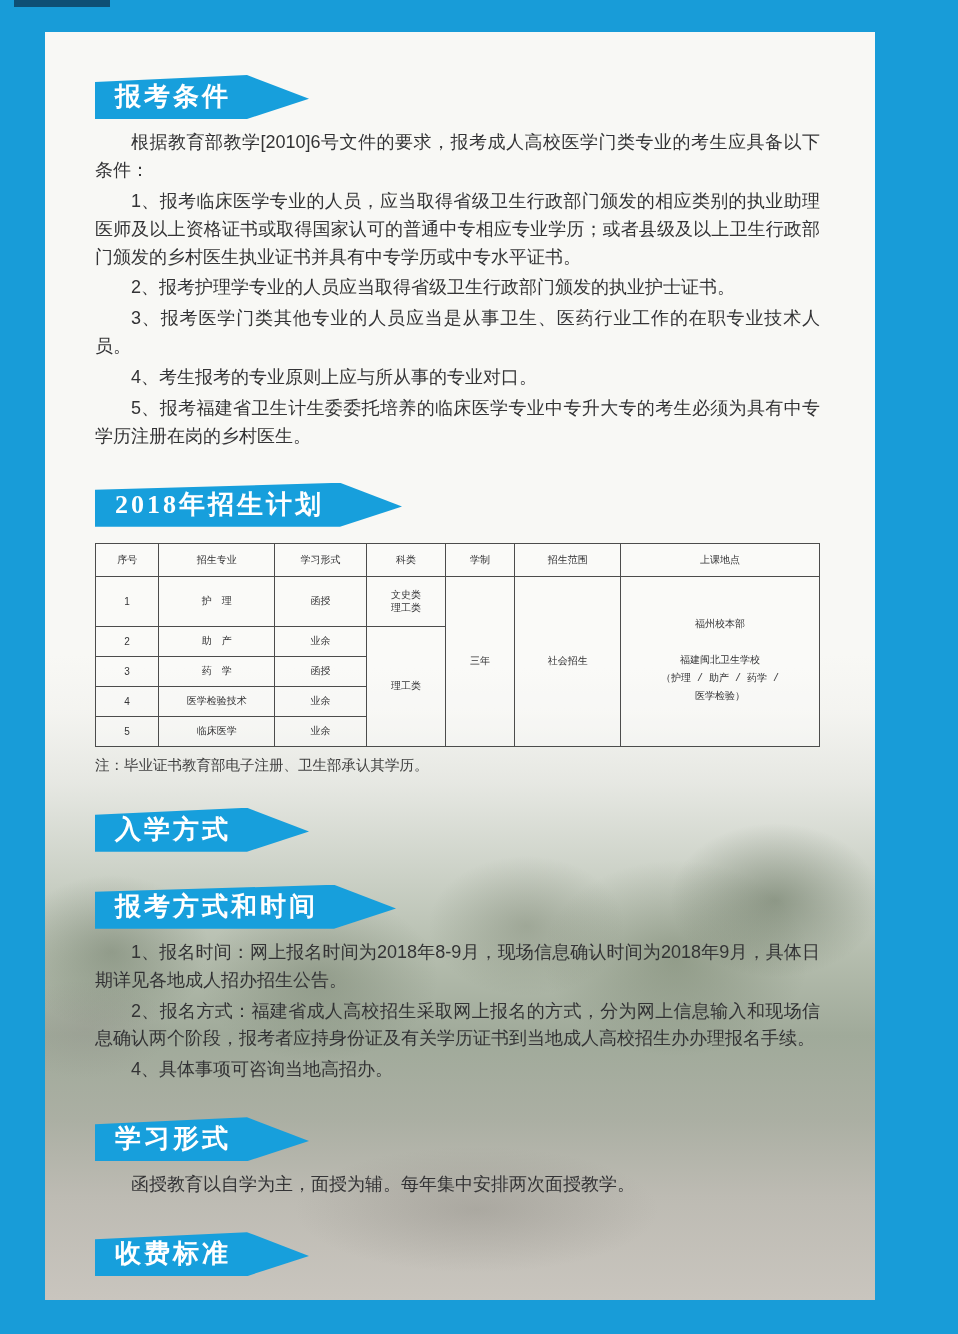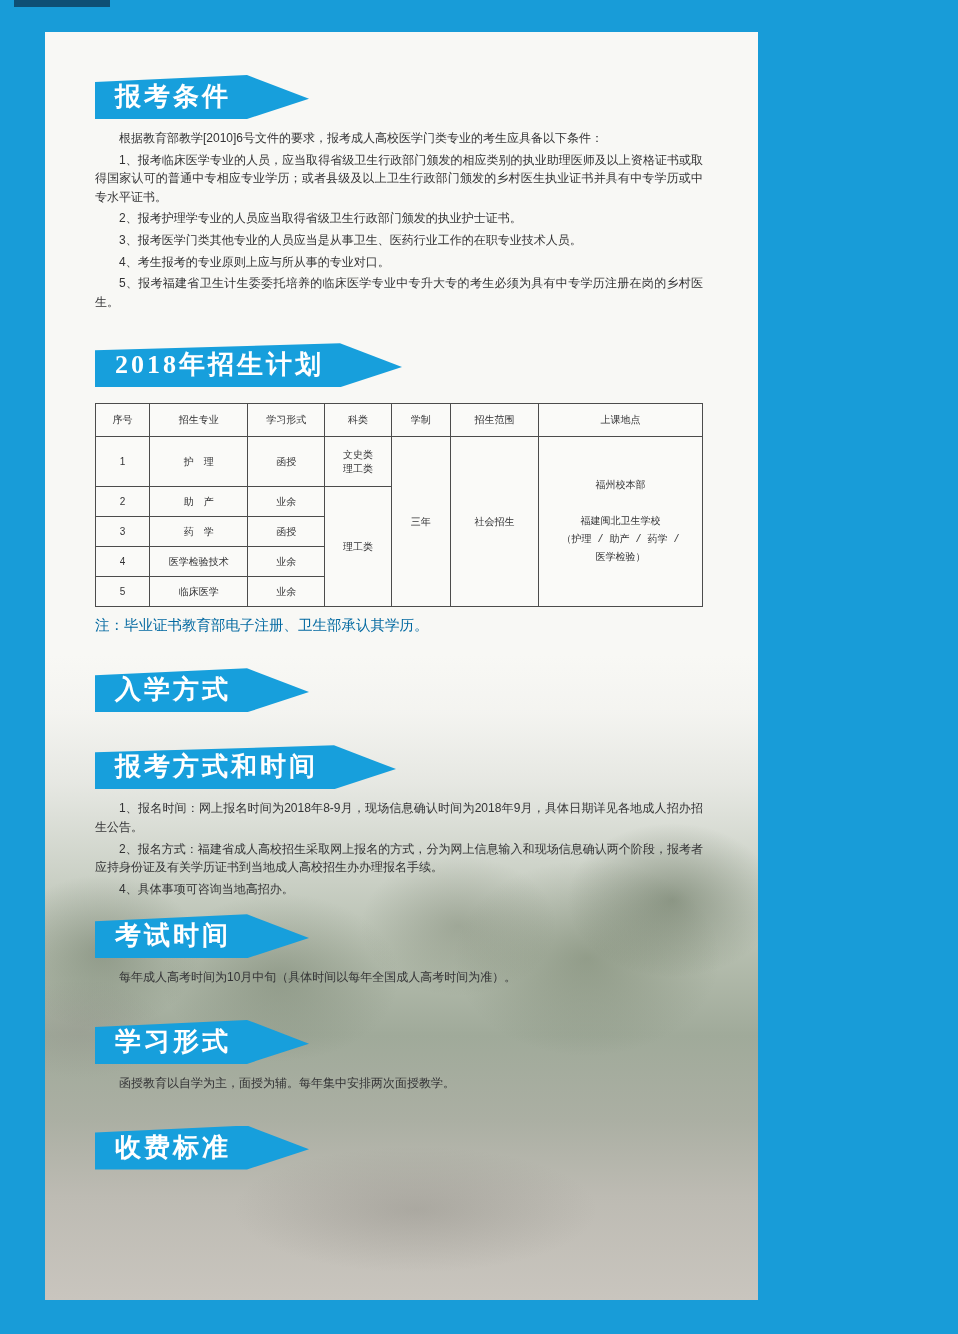--- a/index.html
+++ b/index.html
@@ -5,21 +5,21 @@
   html,body{margin:0;padding:0;}
   body{
     width:958px;height:1334px;position:relative;
     font-family:"Liberation Sans","DejaVu Sans",sans-serif;
     background:#189cd8;
     overflow:hidden;
   }
   .frame{position:absolute;inset:0;background:#189cd8;}
   .frame-top-shade{position:absolute;left:14px;top:0;width:96px;height:7px;background:#0d3c5c;opacity:.8;}
   .content{
-    position:absolute;left:45px;top:32px;width:713px;height:1268px;
+    position:absolute;left:45px;top:32px;width:830px;height:1268px;
     background:#f8f8f5;
     box-sizing:border-box;
     padding:43px 55px 0 50px;
     overflow:hidden;
   }
   .photo{
     position:absolute;left:0;right:0;bottom:0;height:645px;z-index:0;pointer-events:none;
     background:
       radial-gradient(ellipse 150px 110px at 88% 38%, rgba(88,102,80,0.50), rgba(88,102,80,0) 70%),
       radial-gradient(ellipse 190px 140px at 76% 47%, rgba(105,118,95,0.45), rgba(105,118,95,0) 70%),
@@ -48,21 +48,21 @@
     font-weight:bold;
     font-size:26px;
     letter-spacing:3px;
     line-height:1;
     padding:9px 78px 9px 20px;
     clip-path:polygon(0 7px, calc(100% - 62px) 0, 100% 54%, calc(100% - 62px) 100%, 0 100%);
     white-space:nowrap;
   }
   .para{
     margin:3px 0;
-    font-size:12px;
+    font-size:18px;
     line-height:1.55;
     color:#333335;
     text-indent:2em;
     text-align:justify;
   }
   .para-block{margin-top:10px;}
   .plan-table{
     border-collapse:collapse;
     margin-top:16px;
     table-layout:fixed;
@@ -79,21 +79,21 @@
     box-sizing:border-box;
   }
   .plan-table thead tr{height:33px;}
   .plan-table tbody tr{height:30px;}
   .plan-table tbody tr.first{height:50px;}
   .pre{white-space:pre-line;line-height:1.35;}
   .loc{line-height:1.8;font-family:Liberation Mono, monospace;}
   .table-note{
     margin-top:9px;
     font-size:14.5px;
-    color:#0369a1;
+    color:#404040;
   }
   .gap-s{margin-top:16px;}
   .gap-m{margin-top:33px;}
   .gap-l{margin-top:32px;}
 </style>
 </head>
 <body>
 
 <div class="frame"></div>
 <div class="frame-top-shade"></div>
@@ -191,28 +191,20 @@
     <div class="banner">
       <span>报考方式和时间</span>
     </div>
     <div class="para-block">
       <p class="para">1、报名时间：网上报名时间为2018年8-9月，现场信息确认时间为2018年9月，具体日期详见各地成人招办招生公告。</p>
       <p class="para">2、报名方式：福建省成人高校招生采取网上报名的方式，分为网上信息输入和现场信息确认两个阶段，报考者应持身份证及有关学历证书到当地成人高校招生办办理报名手续。</p>
       <p class="para">4、具体事项可咨询当地高招办。</p>
     </div>
   </section>
 
-  <section class="gap-s">
-    <div class="banner">
-      <span>考试时间</span>
-    </div>
-    <div class="para-block">
-      <p class="para">每年成人高考时间为10月中旬（具体时间以每年全国成人高考时间为准）。</p>
-    </div>
-  </section>
 
   <section class="gap-m">
     <div class="banner">
       <span>学习形式</span>
     </div>
     <div class="para-block">
       <p class="para">函授教育以自学为主，面授为辅。每年集中安排两次面授教学。</p>
     </div>
   </section>
 

